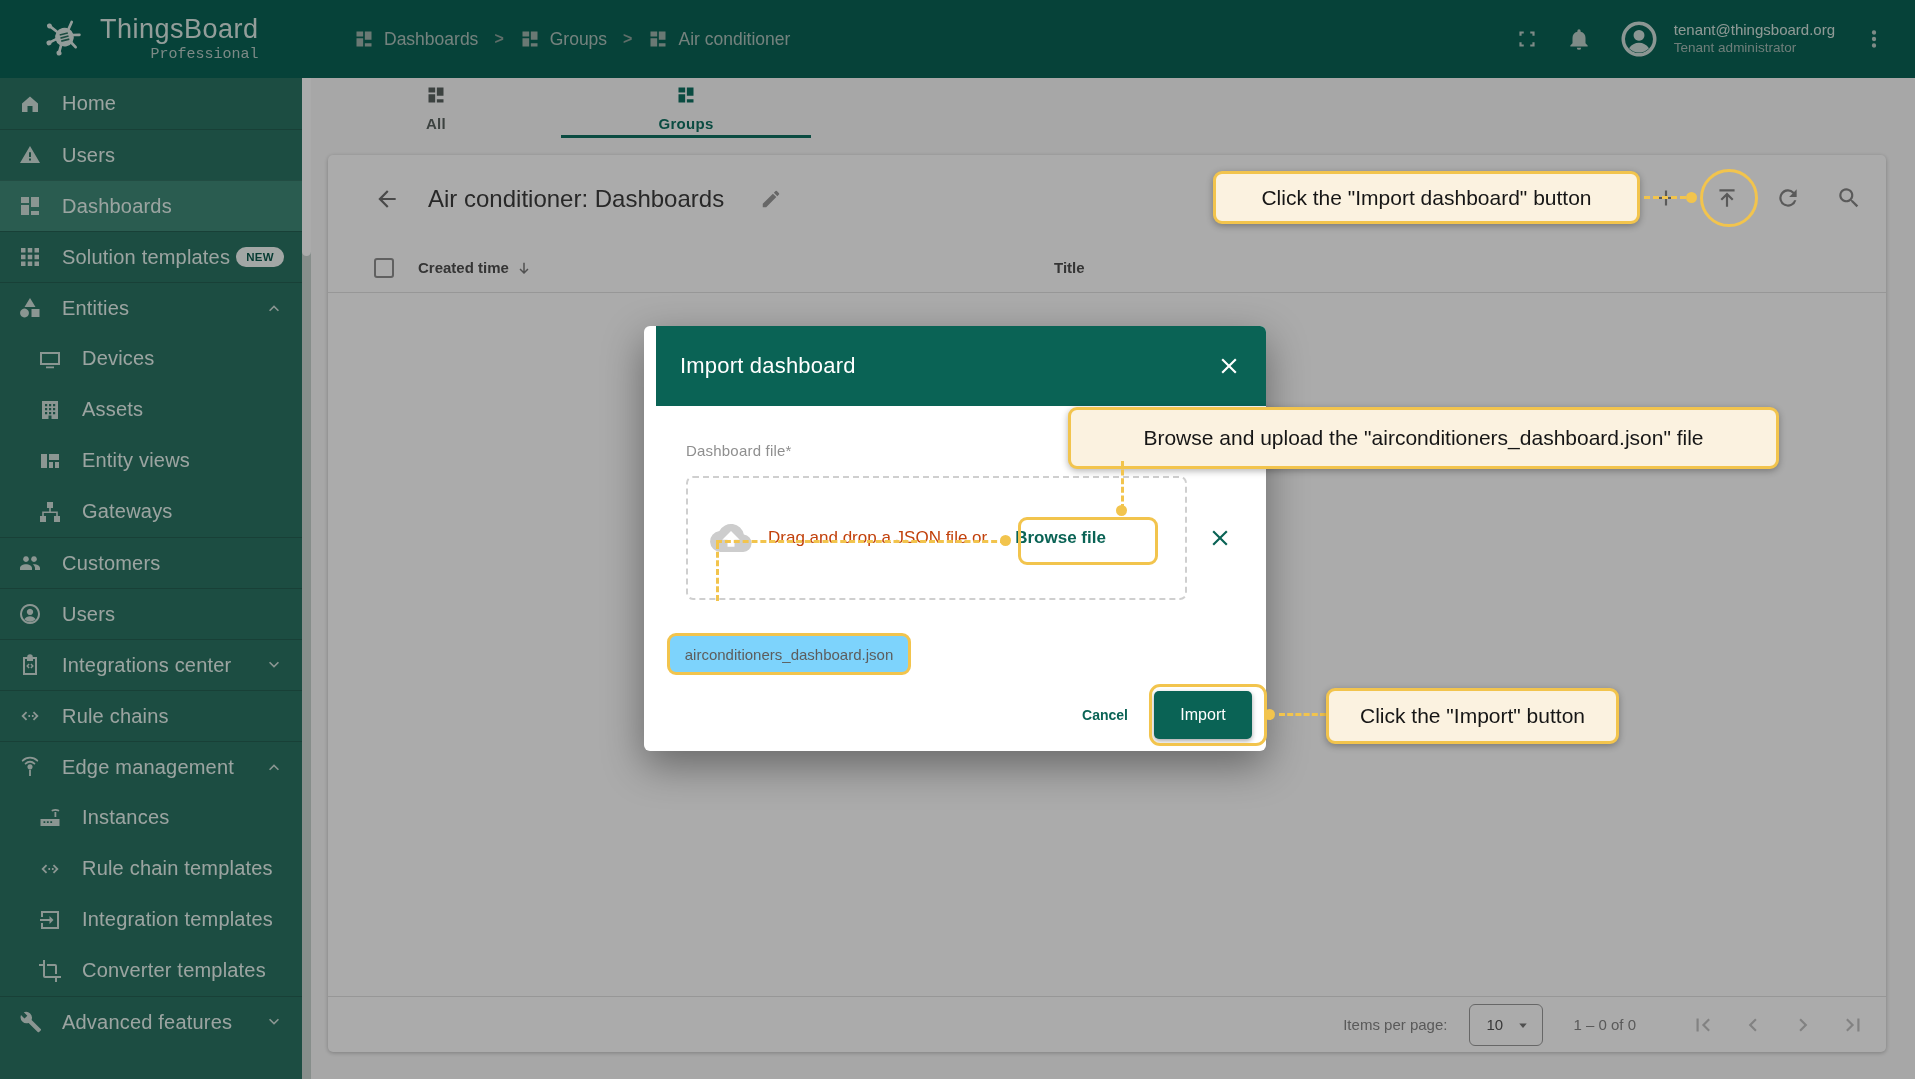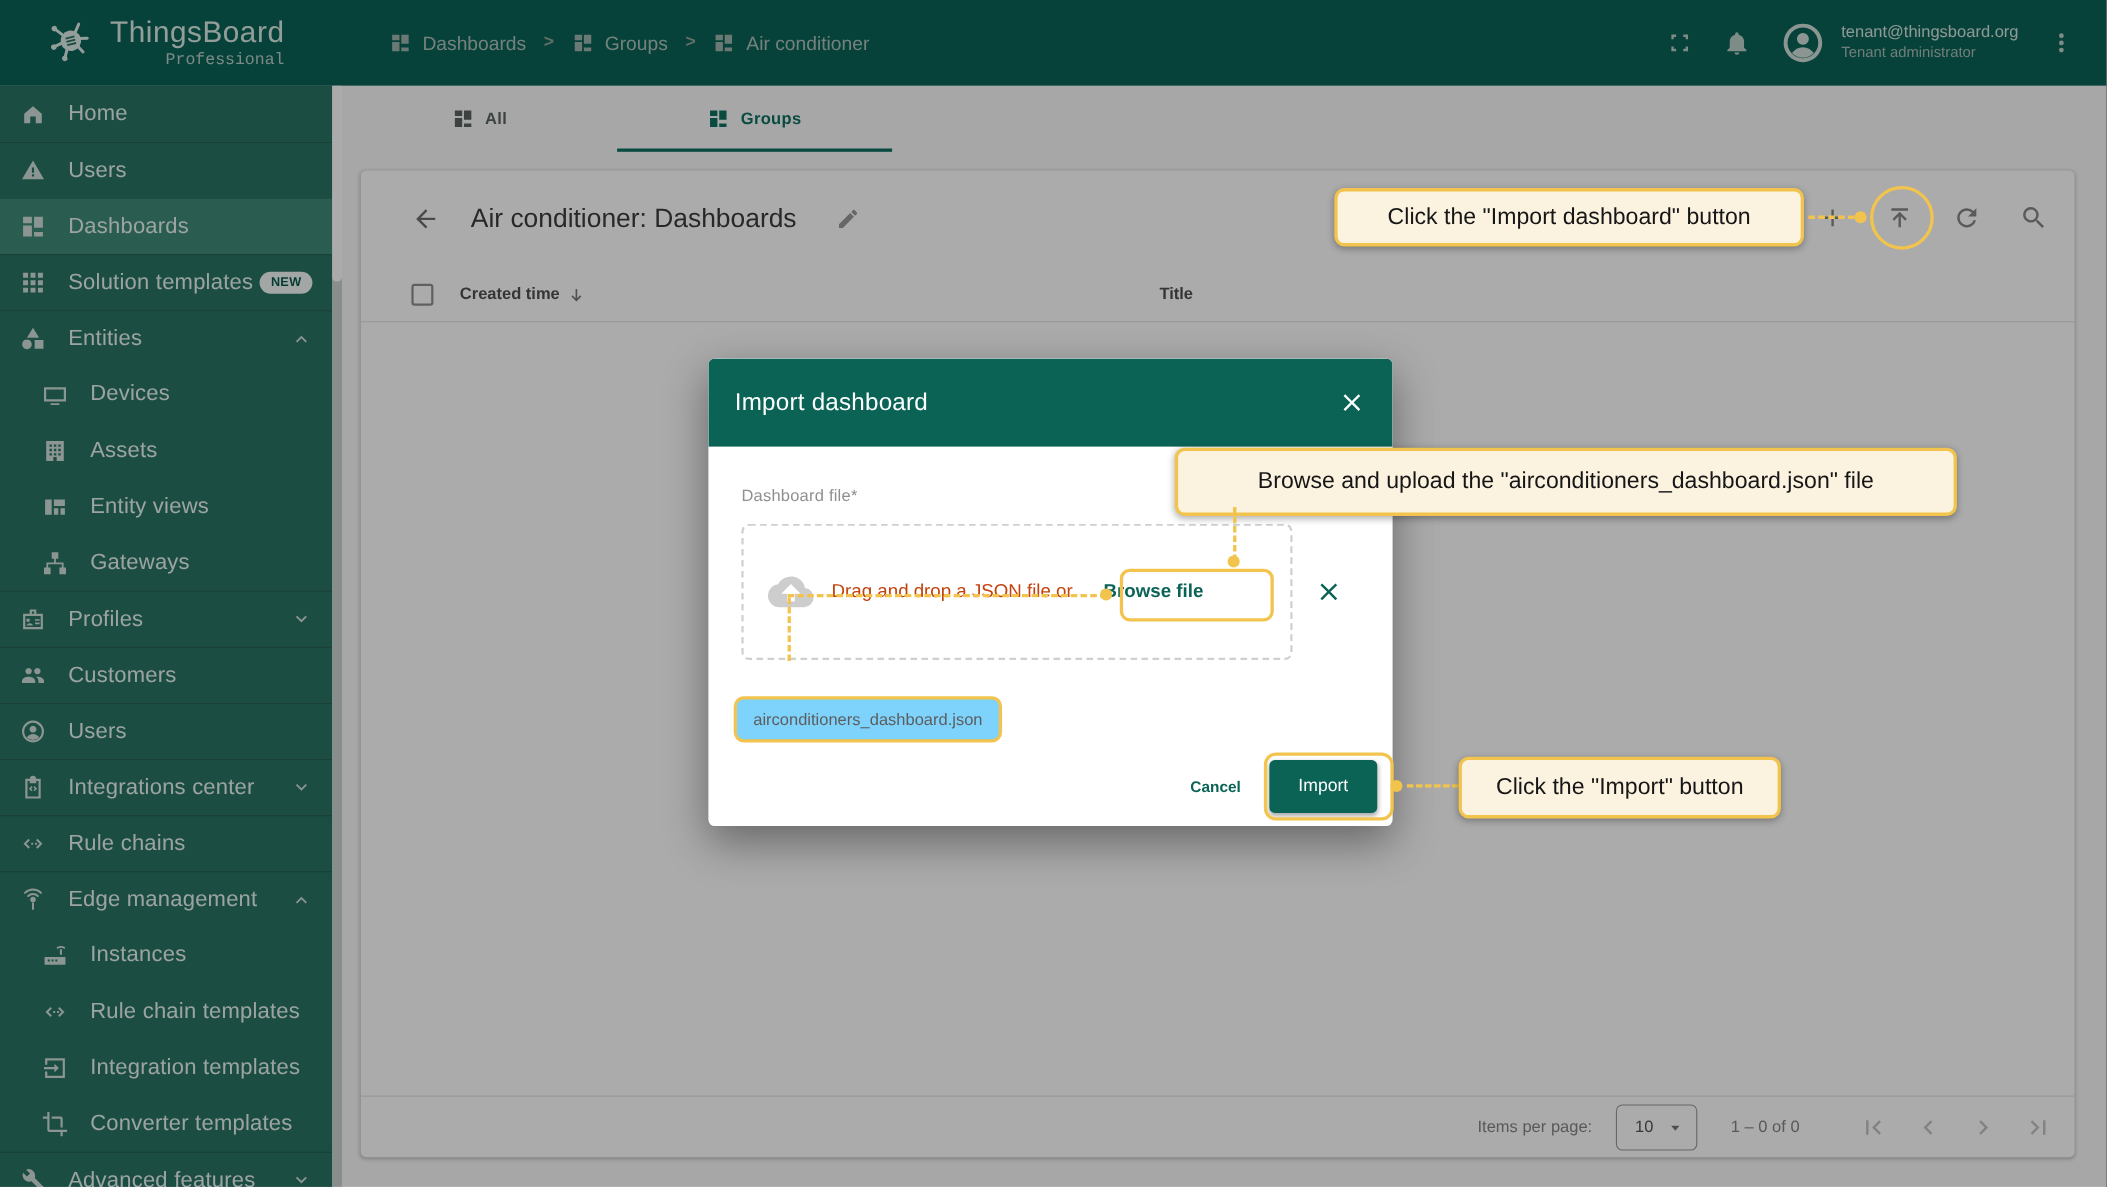--- a/index.html
+++ b/index.html
@@ -43,21 +43,21 @@
   .side-badge{margin-left:auto;background:#f2f9f7;color:#0b5a4c;font-size:11.5px;font-weight:700;
               border-radius:11px;padding:4px 10px;letter-spacing:.3px;}
   .side-item .chev{margin-left:auto;color:#cfe0da;}
   .side-scroll{position:absolute;top:78px;left:302px;width:9px;bottom:0;background:#c9d4d0;}
   .side-thumb{position:absolute;top:0;left:0;width:9px;height:178px;background:#ffffff;border-radius:0 0 5px 5px;}
 
   
   .main{position:absolute;left:311px;top:78px;right:0;bottom:0;background:#fafafa;}
   .tabbar{display:flex;height:60px;}
   .tab{width:250px;display:flex;align-items:center;justify-content:center;gap:10px;
-       font-size:15px;font-weight:600;color:#5a6360;cursor:pointer;position:relative;letter-spacing:.3px;}
+       font-size:15px;font-weight:600;color:#5a6360;cursor:pointer;position:relative;letter-spacing:.3px;flex-direction:column;}
   .tab .icon{color:#5a6360;}
   .tab.active{color:#0f7162;}
   .tab.active .icon{color:#0f7162;}
   .tab.active::after{content:"";position:absolute;left:0;right:0;bottom:0;height:3px;background:#0f7162;}
 
   .card{position:absolute;left:17px;right:29px;top:77px;bottom:27px;background:#fff;border-radius:5px;
         box-shadow:0 1px 4px rgba(0,0,0,.25);}
   .title-row{display:flex;align-items:center;height:88px;padding-left:46px;}
   .back{color:#6f6f6f;cursor:pointer;}
   .page-title{margin-left:28px;font-size:24px;font-weight:500;color:#3d3d3d;}
@@ -76,21 +76,21 @@
   .pp-select{width:74px;height:42px;border:1.5px solid #9a9a9a;border-radius:6px;display:flex;
              align-items:center;margin:0 30px 0 22px;padding:0 10px 0 16px;color:#555;cursor:pointer;}
   .pp-select .icon{margin-left:auto;color:#777;}
   .pager-range{margin-right:54px;}
   .pager-nav{display:flex;gap:24px;color:#c2c2c2;}
   .pager-nav .icon{cursor:pointer;}
 
   
   .backdrop{position:absolute;inset:0;background:rgba(0,0,0,.33);z-index:10;}
   .modal{position:absolute;left:644px;top:326px;width:622px;height:425px;background:#fff;border-radius:6px;
-         overflow:hidden;box-shadow:0 14px 40px rgba(0,0,0,.4);z-index:20;}
+         overflow:hidden;box-shadow:0 14px 40px rgba(0,0,0,.4);z-index:20;padding-left:12px;}
   .modal-head{height:80px;background:var(--primary,#0a6355);display:flex;align-items:center;padding:0 24px;}
   .modal-title{color:#fff;font-size:22px;font-weight:500;letter-spacing:.2px;}
   .modal-close{margin-left:auto;color:#fff;cursor:pointer;}
   .modal-body{padding:36px 30px 0 30px;}
   .file-label{font-size:15px;color:#8f8f8f;letter-spacing:.2px;}
   .drop-row{display:flex;align-items:center;margin-top:17px;}
   .dropzone{width:501px;height:124px;border:2px dashed #cfcfcf;border-radius:7px;display:flex;
             align-items:center;padding:0 22px;cursor:pointer;}
   .cloud{color:#cdcdcd;margin-right:16px;}
   .drop-text{font-size:17px;color:#c2410c;}
@@ -276,33 +276,20 @@
         <span class="icon">
           <svg viewBox="0 0 24 24" fill="currentColor">
             <path d="M9 2h6v6H9ZM11.2 8h1.6v3.4h-1.6ZM4.2 11.4h15.6V13H4.2ZM4.2 13h1.6v3H4.2ZM18.2 13h1.6v3h-1.6ZM2 16h6v6H2Zm14 0h6v6h-6Z"></path>
           </svg>
         </span>
         <span class="side-label">Gateways</span>
       </div>
       <div class="side-item sep">
         <span class="icon">
           <svg viewBox="0 0 24 24" fill="currentColor">
-            <path d="M3 7h18v14H3ZM5 9v10h14V9ZM9 3h6v4h-2V5h-2v2H9ZM7.5 11.2a1.6 1.6 0 1 0 .01 0ZM6.2 17.6c.5-1.4 1.6-2.1 2.9-2.1s2.4.7 2.9 2.1ZM13.8 12h4.2v1.4h-4.2Zm0 3h4.2v1.4h-4.2Z" fill-rule="evenodd"></path>
-          </svg>
-        </span>
-        <span class="side-label">Profiles</span>
-        <span class="icon s20 chev">
-          <svg viewBox="0 0 24 24" fill="currentColor">
-            <path d="M12 15.4 6 9.4 7.4 8 12 12.6 16.6 8 18 9.4Z"></path>
-          </svg>
-        </span>
-      </div>
-      <div class="side-item sep">
-        <span class="icon">
-          <svg viewBox="0 0 24 24" fill="currentColor">
             <path d="M8 5.2a2.9 2.9 0 1 0 .01 0ZM16 5.2a2.9 2.9 0 1 0 .01 0ZM8 13.2c-2.7 0-6 1.3-6 3.9V19h12v-1.9c0-2.6-3.3-3.9-6-3.9ZM16 13.2c-.45 0-.9.03-1.35.1 1.35.95 2.35 2.2 2.35 3.8V19h5v-1.9c0-2.6-3.3-3.9-6-3.9Z"></path>
           </svg>
         </span>
         <span class="side-label">Customers</span>
       </div>
       <div class="side-item sep">
         <span class="icon">
           <svg viewBox="0 0 24 24" fill="currentColor">
             <path d="M12 2a10 10 0 1 0 .01 0ZM12 4a8 8 0 1 1-.01 0ZM12 6.8a3.1 3.1 0 1 0 .01 0ZM6.3 17.3c1.4-2 3.4-3.1 5.7-3.1s4.3 1.1 5.7 3.1a7.9 7.9 0 0 1-11.4 0Z" fill-rule="evenodd"></path>
           </svg>

